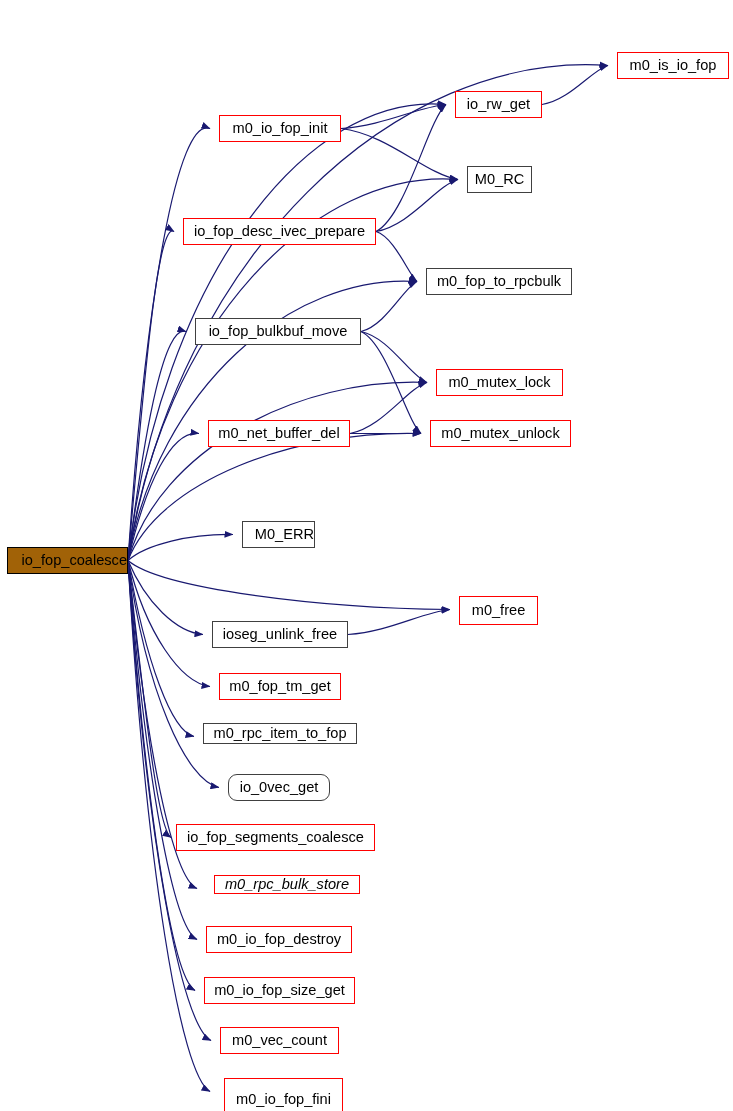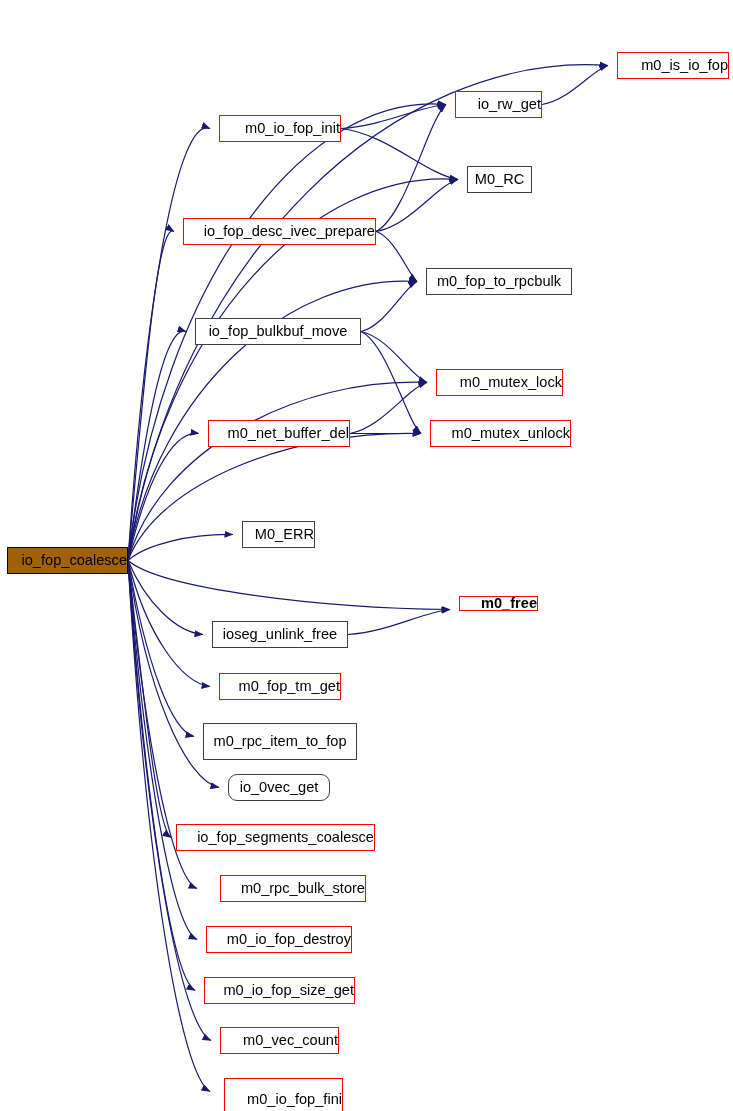--- a/index.html
+++ b/index.html
@@ -34,21 +34,20 @@
     line-height: 1;
     color: #000000;
     white-space: nowrap;
     background: #ffffff;
     border: 1px solid #000000;
     letter-spacing: 0px;
     z-index: 5;
   }
   .node.red {
     border: 1.6px solid #ff0000;
-    justify-content: flex-end;
   }
   .node.black {
     border: 1.6px solid #404040;
   }
   .node.root {
     background: #a16207;
     border: 1.2px solid #000000;
     justify-content: flex-end;
   }
   .node-label {
@@ -133,39 +132,39 @@
       </div>
       <div class="node red" style="left: 208px; top: 420px; width: 142px; height: 27px;">
         <span class="node-label">m0_net_buffer_del</span>
       </div>
       <div class="node red" style="left: 430px; top: 420px; width: 141px; height: 27px;">
         <span class="node-label">m0_mutex_unlock</span>
       </div>
       <div class="node black" style="left: 242px; top: 521px; width: 73px; height: 27px; justify-content: flex-end;">
         <span class="node-label">M0_ERR</span>
       </div>
-      <div class="node red" style="left: 459px; top: 596px; width: 79px; height: 15px; font-weight: bold;">
+      <div class="node red" style="left: 459px; top: 596px; width: 79px; height: 29px;">
         <span class="node-label">m0_free</span>
       </div>
       <div class="node black" style="left: 212px; top: 621px; width: 136px; height: 27px; justify-content: center;">
         <span class="node-label">ioseg_unlink_free</span>
       </div>
       <div class="node red" style="left: 219px; top: 673px; width: 122px; height: 27px;">
         <span class="node-label">m0_fop_tm_get</span>
       </div>
-      <div class="node black" style="left: 203px; top: 723px; width: 154px; height: 37px; align-items: center;">
+      <div class="node black" style="left: 203px; top: 723px; width: 154px; height: 21px; align-items: center;">
         <span class="node-label">m0_rpc_item_to_fop</span>
       </div>
       <div class="node black" style="left: 228px; top: 774px; width: 102px; height: 27px; border-radius: 9px;">
         <span class="node-label">io_0vec_get</span>
       </div>
       <div class="node red" style="left: 176px; top: 824px; width: 199px; height: 27px;">
         <span class="node-label">io_fop_segments_coalesce</span>
       </div>
-      <div class="node red" style="left: 220px; top: 875px; width: 146px; height: 27px;">
+      <div class="node red" style="left: 214px; top: 875px; width: 146px; height: 19px; font-style: italic;">
         <span class="node-label">m0_rpc_bulk_store</span>
       </div>
       <div class="node red" style="left: 206px; top: 926px; width: 146px; height: 27px;">
         <span class="node-label">m0_io_fop_destroy</span>
       </div>
       <div class="node red" style="left: 204px; top: 977px; width: 151px; height: 27px;">
         <span class="node-label">m0_io_fop_size_get</span>
       </div>
       <div class="node red" style="left: 220px; top: 1027px; width: 119px; height: 27px;">
         <span class="node-label">m0_vec_count</span>

